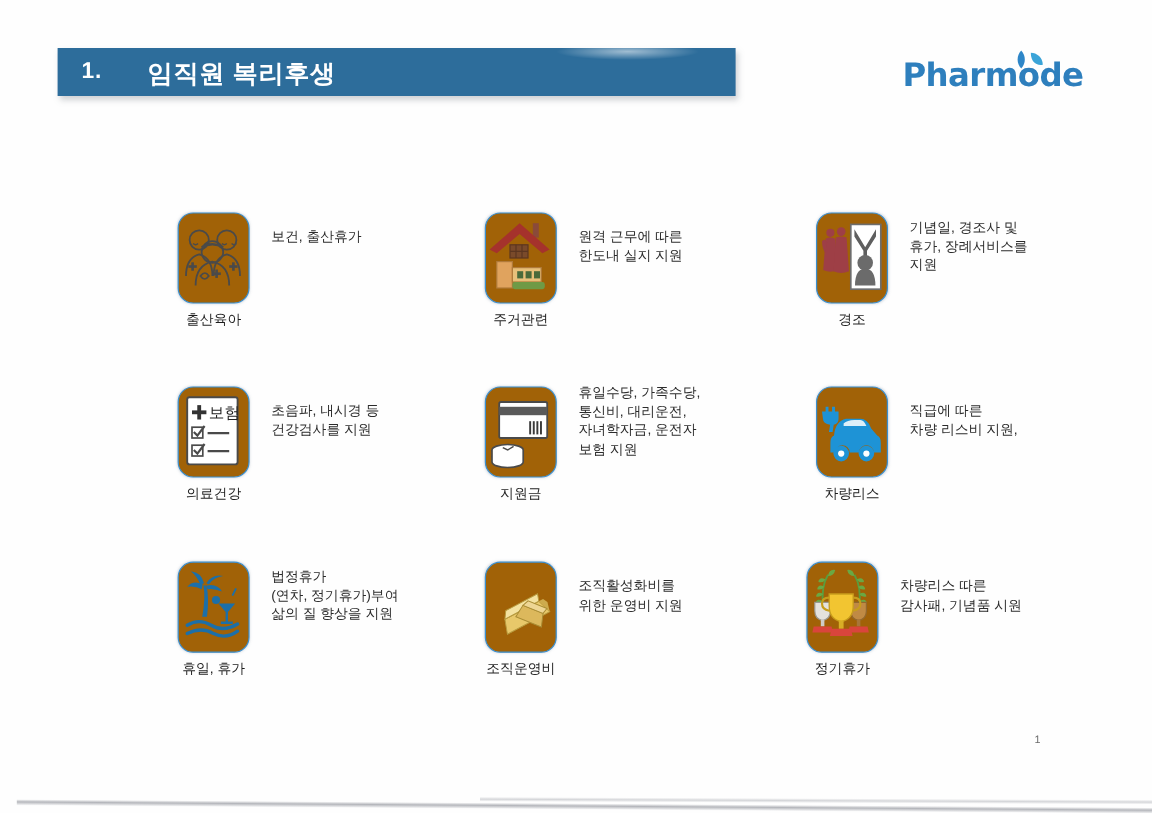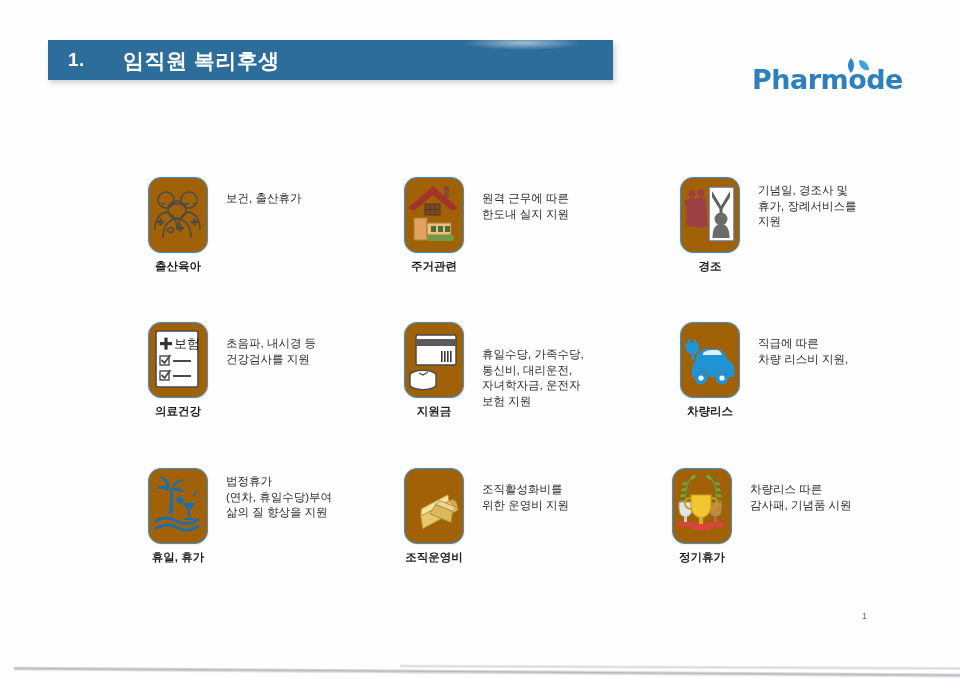--- a/index.html
+++ b/index.html
@@ -41,21 +41,21 @@
     position:absolute;left:20px;top:9px;
     color:#ffffff;font-size:19px;font-weight:bold;letter-spacing:.5px;
   }
   .title-text{
     position:absolute;left:52px;top:7px;
     color:#ffffff;font-size:21px;font-weight:bold;letter-spacing:.5px;margin-left:23px;
   }
 
   
   .logo{
-    position:absolute;left:752px;top:62px;width:160px;height:40px;
+    position:absolute;left:752px;top:46px;width:160px;height:40px;
   }
   .logo-word{
     position:absolute;left:0;top:2px;
     font-size:27px;font-weight:bold;letter-spacing:-.5px;
     color:#2e7fbd;
     font-family:"DejaVu Sans",sans-serif;
   }
   .logo-leafs{position:absolute;left:86px;top:-5px;width:34px;height:20px;}
 
   
@@ -66,30 +66,30 @@
     border:1.6px solid #3a8fd0;border-radius:13px;
     background:#a16207;
     box-shadow:0 0 2px rgba(120,140,160,.35);
     overflow:hidden;
     text-align:right;
   }
   .tile svg{display:block;}
   .cell-label{
     position:absolute;top:82px;left:-8px;width:76px;
     text-align:center;
-    font-size:11.5px;font-weight:bold;color:#1d1d1d;
+    font-size:11.5px;font-weight:normal;color:#1d1d1d;
     white-space:nowrap;
   }
   .cell-desc{
     position:absolute;left:78px;top:14px;width:185px;
     font-size:11.5px;line-height:15.5px;color:#2b2b2b;
     white-space:pre-line;
   }
   .cell-desc.d3{top:6px;}
-  .cell-desc.d4{top:-1px;margin-top:26px;}
+  .cell-desc.d4{top:-1px;}
 
   .page-no{
     position:absolute;left:862px;top:611px;
     font-size:9px;color:#6b6b6b;
   }
 </style>
 </head>
 <body>
 
 <div class="page">
@@ -278,21 +278,21 @@
             <path d="M44 27 l3 -6 l1.4 .6 l-3 6 Z"></path>
           </g>
           <g fill="none" stroke="#1c6fa8" stroke-width="2.8" stroke-linecap="round">
             <path d="M7 52 q10 -6 20 0 q10 6 22 -1"></path>
             <path d="M7 59 q12 -6 22 0 q10 5 20 -2"></path>
           </g>
         </svg>
       </div>
       <div class="cell-label">휴일, 휴가</div>
       <div class="cell-desc d3">법정휴가
-(연차, 휴일수당)부여
+(연차, 정기휴가)부여
 삶의 질 향상을 지원</div>
     </div>
 
     <div class="cell" style="left:404px;top:468px;">
       <div class="tile">
         <svg width="56" height="72" viewBox="0 0 56 72">
           <g transform="rotate(-28 28 36)">
             <path d="M12 40 l32 0 l4 12 l-40 0 Z" fill="#e8c86a" stroke="#b79a3e" stroke-width=".8"></path>
             <path d="M12 40 l32 0 l2 -6 l-30 0 Z" fill="#f4e2a0" stroke="#b79a3e" stroke-width=".8"></path>
             <path d="M44 40 l4 12 l2 -8 l-2 -4 Z" fill="#cdab4e"></path>

